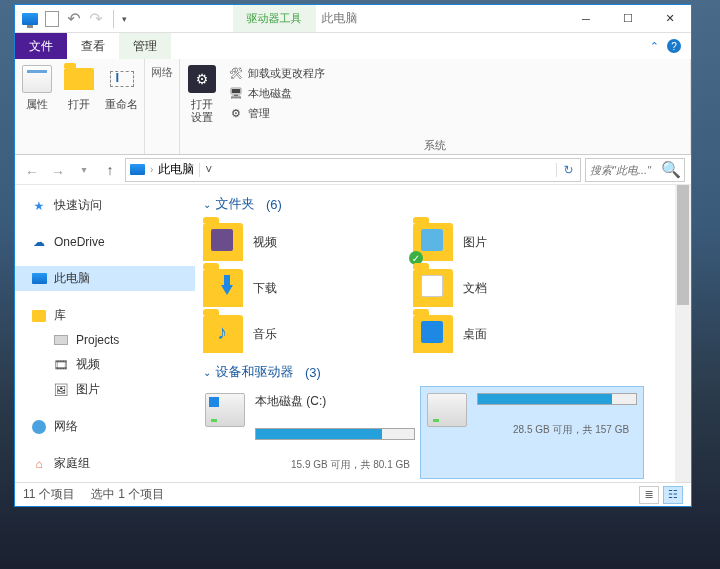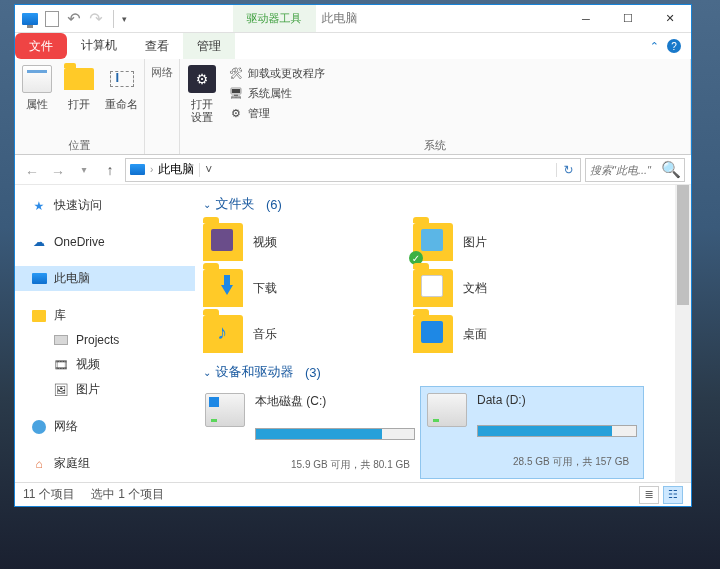--- a/index.html
+++ b/index.html
@@ -12,21 +12,21 @@
 .qat-monitor::after { content:""; position:absolute; bottom:-3px; left:5px; width:6px; height:3px; background:#888; }
 .qat-doc { width: 14px; height: 16px; background:#fff; border:1px solid #999; position:relative; }
 .qat-sep { width:1px; height:18px; background:#ccc; margin:0 4px; }
 .qat-arrow { font-size: 9px; color:#555; }
 .contextual-tab { margin-left: 106px; height: 100%; display: flex; align-items: center; justify-content: center; font-size: 11px; color: #40a040; padding: 0 14px; background: #ecf5ec; }
 .title-text { flex: 1; text-align: left; font-size: 12px; color: #777; padding-left: 6px; }
 .window-controls { display: flex; height: 100%; }
 .wc { width: 42px; display: flex; align-items: center; justify-content: center; font-size: 11px; color: #333; cursor: default; }
 .tabs { height: 26px; display: flex; align-items: stretch; background: #fff; }
 .tab { padding: 0 14px; font-size: 12px; display: flex; align-items: center; color: #333; cursor: default; }
-.tab.file { background: #ef4444; color: #fff; border-radius: 6px; }
+.tab.file { background: #4c1d95; color: #fff; }
 .tab.active { border-bottom: 2px solid #fff; position:relative; }
 .tab.ctx { background: #ecf5ec; }
 .tab-help { margin-left:auto; display:flex; align-items:center; padding-right:10px; gap:8px; color:#1979ca; font-size:11px; }
 .ribbon { height: 96px; border-bottom: 1px solid #ccc; display: flex; background: #fafafa; }
 .rgroup { border-right: 1px solid #e0e0e0; display: flex; flex-direction: column; padding: 4px 6px 1px; }
 .rgroup-row { display: flex; gap: 10px; flex:1; }
 .rgroup-label { text-align: center; font-size: 11px; color: #666; margin-top: 2px; }
 .rbtn { display: flex; flex-direction: column; align-items: center; gap: 3px; font-size: 11px; color: #444; cursor: default; }
 .rbtn-icon { width: 32px; height: 32px; display: flex; align-items: center; justify-content: center; font-size: 22px; }
 .rbtn-label { text-align: center; line-height: 1.2; max-width:48px; }
@@ -117,21 +117,20 @@
     <div class="title-text">此电脑</div>
     <div class="window-controls">
       <div class="wc">─</div>
       <div class="wc">☐</div>
       <div class="wc">✕</div>
     </div>
   </div>
 
   <div class="tabs">
     <div class="tab file">文件</div>
-    <div class="tab active">计算机</div>
     <div class="tab">查看</div>
     <div class="tab ctx">管理</div>
     <div class="tab-help">
       <span>⌃</span>
       <span style="background:#1979ca;color:#fff;border-radius:50%;width:14px;height:14px;display:inline-flex;align-items:center;justify-content:center;font-size:10px">?</span>
     </div>
   </div>
 
   <div class="ribbon">
     <div class="rgroup">
@@ -148,42 +147,41 @@
             </div>
             <div class="rbtn-label">打开</div>
           </div>
         <div class="rbtn">
             <div class="rbtn-icon">
               <div class="icon-rename"></div>
             </div>
             <div class="rbtn-label">重命名</div>
           </div>
       </div>
-      <div class="rgroup-label">位置</div>
     </div>
     <div class="rgroup">
       <div class="rgroup-label">网络</div>
     </div>
     <div class="rgroup" style="flex:1">
       <div class="rgroup-row">
         <div class="rbtn">
             <div class="rbtn-icon">
               <div class="icon-settings">⚙</div>
             </div>
             <div class="rbtn-label" style="white-space:pre-line">打开
 设置</div>
           </div>
         <div class="rsmall">
           <div class="rsmall-item">
               <span class="sicon">🛠</span>
               <span>卸载或更改程序</span>
             </div>
           <div class="rsmall-item">
               <span class="sicon">🖥</span>
-              <span>系统属性</span>
+              <span>本地磁盘</span>
             </div>
           <div class="rsmall-item">
               <span class="sicon">⚙</span>
               <span>管理</span>
             </div>
         </div>
       </div>
       <div class="rgroup-label">系统</div>
     </div>
   </div>
@@ -319,21 +317,20 @@
               <div class="drive-name">本地磁盘 (C:)</div>
               <div class="drive-bar">
                 <div class="drive-bar-fill" style="width:80%"></div>
               </div>
               <div class="drive-text">15.9 GB 可用，共 80.1 GB</div>
             </div>
         </div>
         <div class="drive-item selected">
           <div class="drive-icon"></div>
           <div class="drive-info">
-              <div class="drive-name">Data (D:)</div>
               <div class="drive-bar">
                 <div class="drive-bar-fill" style="width:85%"></div>
               </div>
               <div class="drive-text">28.5 GB 可用，共 157 GB</div>
             </div>
         </div>
         <div class="drive-item">
           <div class="drive-icon"></div>
           <div class="drive-info">
               <div class="drive-bar">

